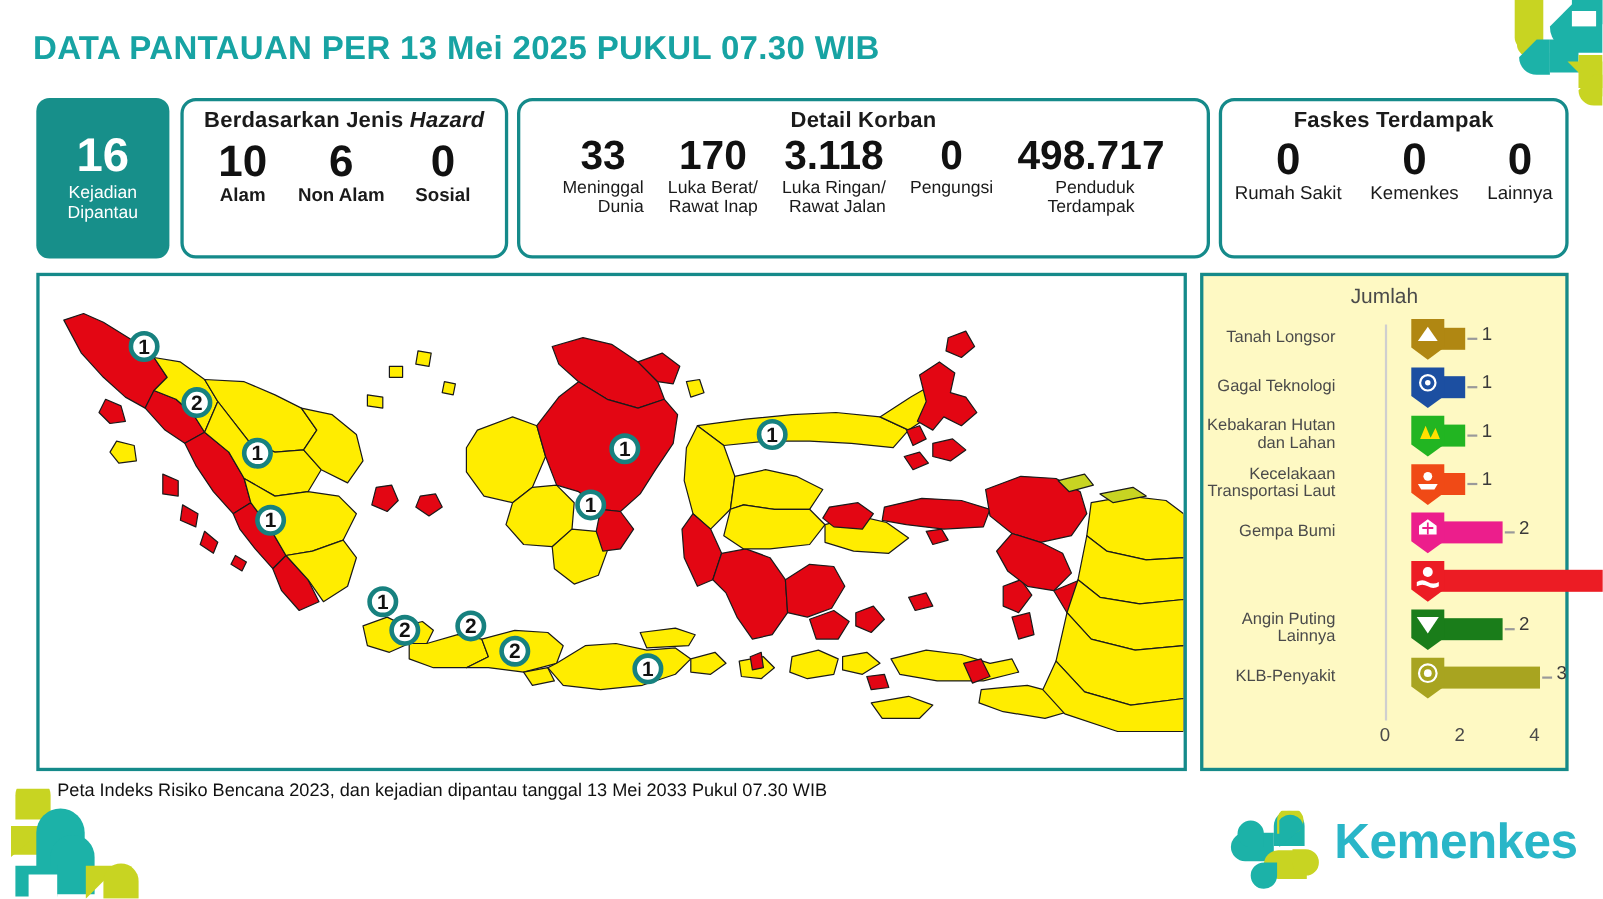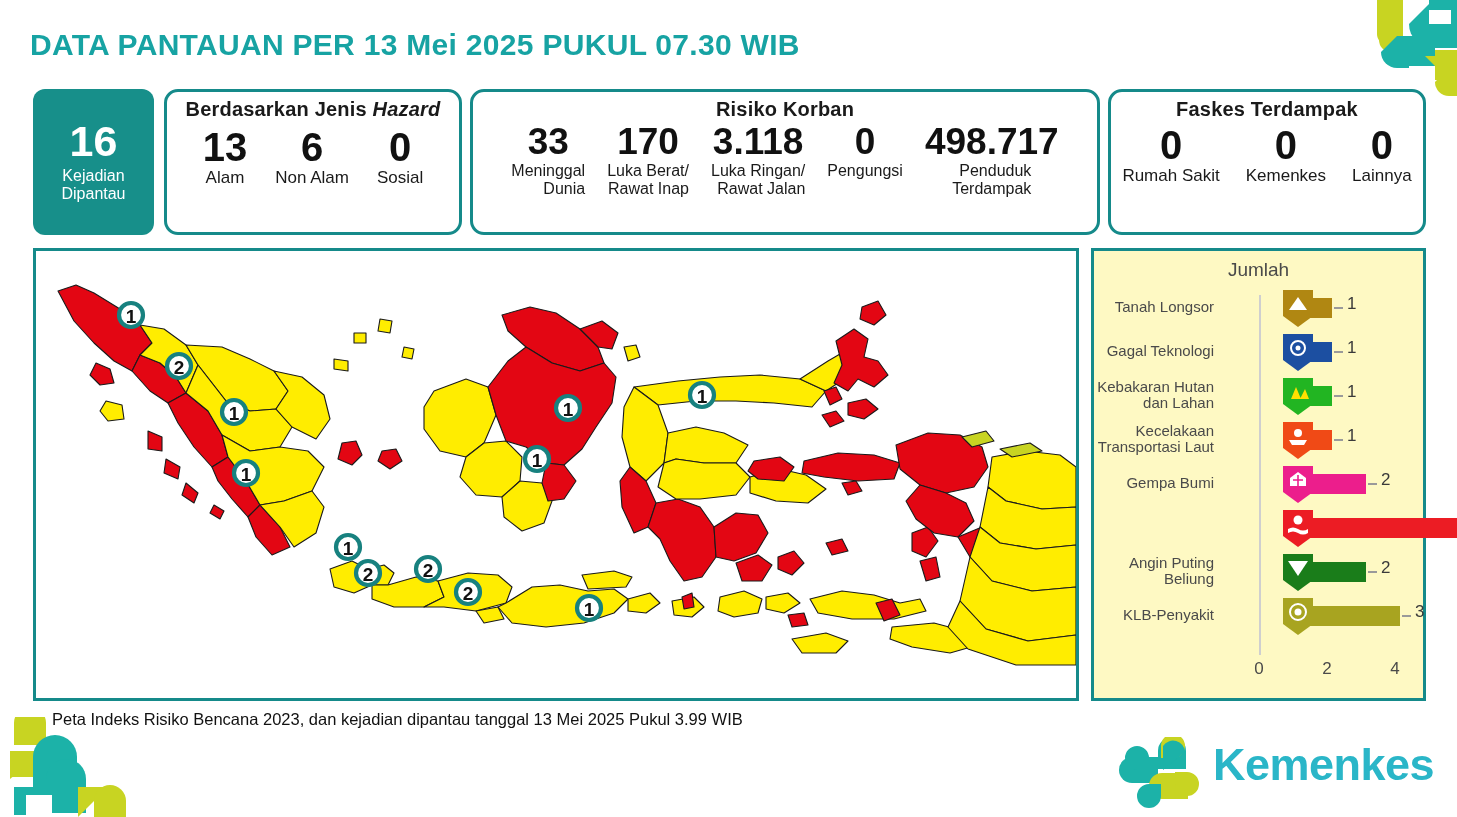--- a/index.html
+++ b/index.html
@@ -63,21 +63,21 @@
     font-size:38px; font-weight:bold; color:#111; line-height:1.0;
     font-family:"Liberation Sans", sans-serif;
   }
   .stat-lab {
     font-size:15.5px; color:#1a1a1a; text-align:center; line-height:1.1;
     margin-top:2px; white-space:pre-line;
   }
 
   #card-hazard .stat-row { margin-top:6px; gap:16px; }
   #card-hazard .stat-num { font-size:40px; }
-  #card-hazard .stat-lab { font-size:17px; }
+  #card-hazard .stat-lab { font-size:17px;font-weight:bold; }
 
   #card-korban .stat-row { margin-top:2px; gap:10px; align-items:flex-start; }
   #card-korban .stat-num { font-size:37px; }
   #card-korban .stat-lab { font-size:16px;text-align:right; }
 
   #card-faskes .stat-row { margin-top:4px; gap:14px; }
   #card-faskes .stat-num { font-size:40px; }
   #card-faskes .stat-lab { font-size:17px; }
 
   
@@ -185,36 +185,36 @@
   <div id="card-kejadian" class="card">
     <div id="kejadian-num">16</div>
     <div id="kejadian-lab">Kejadian
 Dipantau</div>
   </div>
 
   <div id="card-hazard" class="card">
     <div class="card-title"><span>Berdasarkan Jenis </span><em>Hazard</em></div>
     <div class="stat-row">
       <div class="stat">
-        <div class="stat-num">13</div>
+        <div class="stat-num">10</div>
         <div class="stat-lab">Alam</div>
       </div>
       <div class="stat">
         <div class="stat-num">6</div>
         <div class="stat-lab">Non Alam</div>
       </div>
       <div class="stat">
         <div class="stat-num">0</div>
         <div class="stat-lab">Sosial</div>
       </div>
     </div>
   </div>
 
   <div id="card-korban" class="card">
-    <div class="card-title">Risiko Korban</div>
+    <div class="card-title">Detail Korban</div>
     <div class="stat-row">
       <div class="stat">
         <div class="stat-num">33</div>
         <div class="stat-lab">Meninggal
 Dunia</div>
       </div>
       <div class="stat">
         <div class="stat-num">170</div>
         <div class="stat-lab">Luka Berat/
 Rawat Inap</div>
@@ -470,21 +470,21 @@
           <div class="pin"><svg viewBox="0 0 34 40" width="34" height="40">
               <path d="M2 2 h30 v26 l-15 11 l-15 -11 Z" fill="#ec1c24"></path>
               <circle cx="17" cy="12" r="4.5" fill="#fff"></circle>
               <path d="M7 21 q5 -3 10 0 q5 3 10 0 v4 q-5 3 -10 0 q-5 -3 -10 0 Z" fill="#fff"></path>
             </svg></div>
           <div class="tick-dash" style="left: 337px;"></div>
           <div class="bar-val" style="left: 350px;">5</div>
         </div>
         <div class="row" style="top: 266px;">
           <div class="row-label" style="top: 0px; height: 44px; display: flex; align-items: center; justify-content: flex-end;">Angin Puting
-Beliung</div>
+Lainnya</div>
           <div class="bar" style="width: 68px; background: rgb(26, 125, 26);"></div>
           <div class="pin"><svg viewBox="0 0 34 40" width="34" height="40">
               <path d="M2 2 h30 v26 l-15 11 l-15 -11 Z" fill="#1a7d1a"></path>
               <path d="M7 9 h20 l-10 15 Z" fill="#fff"></path>
             </svg></div>
           <div class="tick-dash" style="left: 235px;"></div>
           <div class="bar-val" style="left: 248px;">2</div>
         </div>
         <div class="row" style="top: 310px; padding-left: 42px;">
           <div class="row-label" style="top: 0px; height: 44px; display: flex; align-items: center; justify-content: flex-end;">KLB-Penyakit</div>
@@ -498,21 +498,21 @@
           <div class="bar-val" style="left: 282px;">3</div>
         </div>
       </div>
     <div id="axis-ticks">
         <div class="xtick" style="left: 165px;">0</div>
         <div class="xtick" style="left: 233px;">2</div>
         <div class="xtick" style="left: 301px;">4</div>
       </div>
   </div>
 
-  <div id="footer-note">Peta Indeks Risiko Bencana 2023, dan kejadian dipantau tanggal 13 Mei 2025 Pukul 3.99 WIB</div>
+  <div id="footer-note">Peta Indeks Risiko Bencana 2023, dan kejadian dipantau tanggal 13 Mei 2033 Pukul 07.30 WIB</div>
 
   <div id="logo">
     <svg width="90" height="72" viewBox="0 0 90 72">
       <path d="M40 14 a14 14 0 0 1 28 0 v18 h-28 Z" fill="#1cb2a8" transform="rotate(0 54 23)"></path>
       <path d="M14 20 h26 v26 h-26 a13 13 0 0 1 0 -26 Z" fill="#1cb2a8"></path>
       <path d="M44 36 h26 a13 13 0 0 1 0 26 h-26 Z" fill="#c8d422" transform="rotate(180 57 49)"></path>
       <circle cx="45" cy="34" r="1" fill="none"></circle>
       <g>
         <path d="M43 33 L43 9 a12 12 0 0 1 24 0 a12 12 0 0 1 -12 12 h-12 Z" fill="#c8d422" transform="translate(0,0)"></path>
         <path d="M43 33 L19 33 a12 12 0 0 1 0 -24 a12 12 0 0 1 12 12 v12 Z" fill="#1cb2a8"></path>

